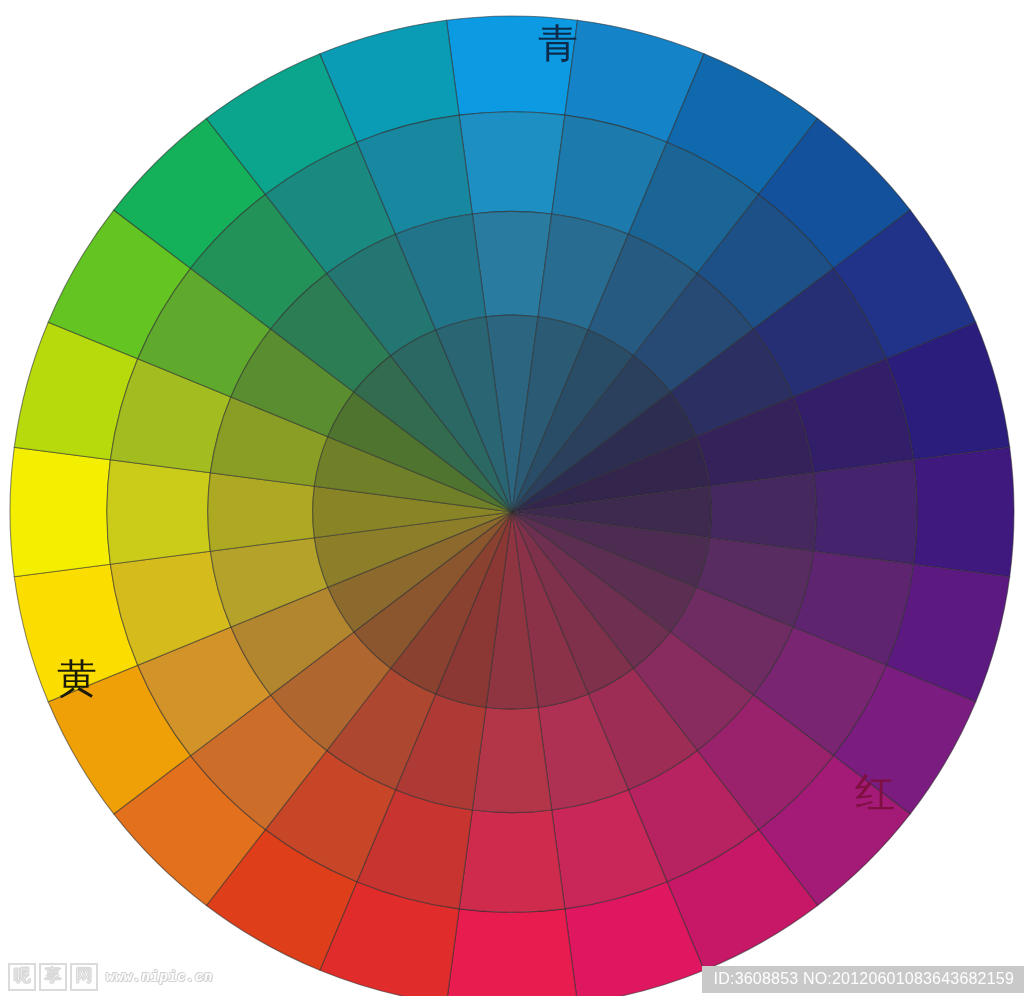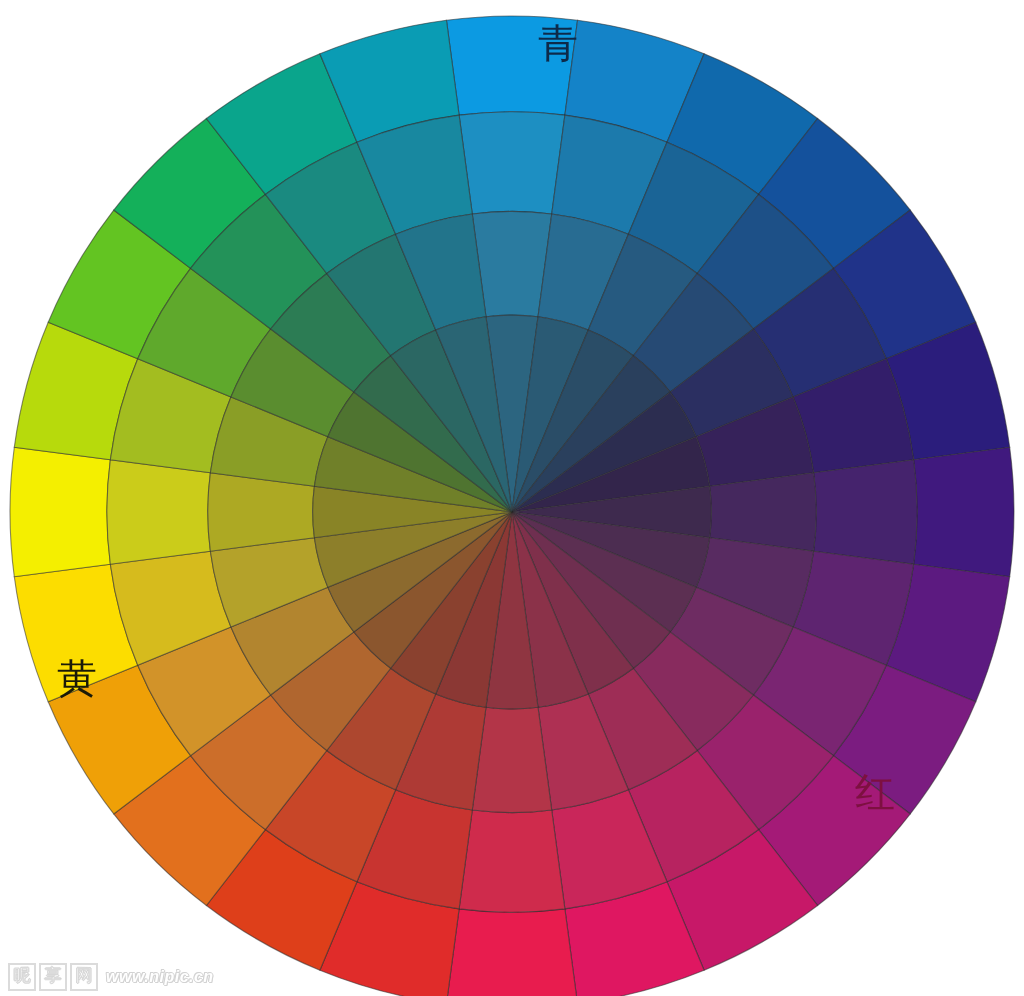--- a/index.html
+++ b/index.html
@@ -81,22 +81,22 @@
     font-family: "DejaVu Sans", "Liberation Sans", sans-serif;
     font-size: 17px;
     line-height: 21px;
     text-align: center;
     -webkit-text-stroke: 0.6px #d0d0d0;
     text-shadow:
       -1px 0 #d5d5d5, 1px 0 #d5d5d5,
       0 -1px #d5d5d5, 0 1px #d5d5d5;
   }
   #site-url {
-    font-family: Liberation Sans, sans-serif;
-    font-size: 16px;
+    font-family: Liberation Mono, monospace;
+    font-size: 14px;
     font-style: italic;
     font-weight: bold;
     color: #ffffff;
     text-shadow:
       -1px 0 #d0d0d0, 1px 0 #d0d0d0,
       0 -1px #d0d0d0, 0 1px #d0d0d0,
       -1px -1px #d0d0d0, 1px 1px #d0d0d0;
     letter-spacing: 0.5px;
   }
   #id-badge {
@@ -226,15 +226,16 @@
 
   <div id="watermark-bar">
     <div id="site-watermark">
       <div id="site-logo">
         <span class="wm-box">昵</span>
         <span class="wm-box">享</span>
         <span class="wm-box">网</span>
       </div>
       <div id="site-url">www.nipic.cn</div>
     </div>
+    <div id="id-badge">ID:3608853 NO:20120601083643682159</div>
   </div>
 
 </div>
 
 </body></html>

